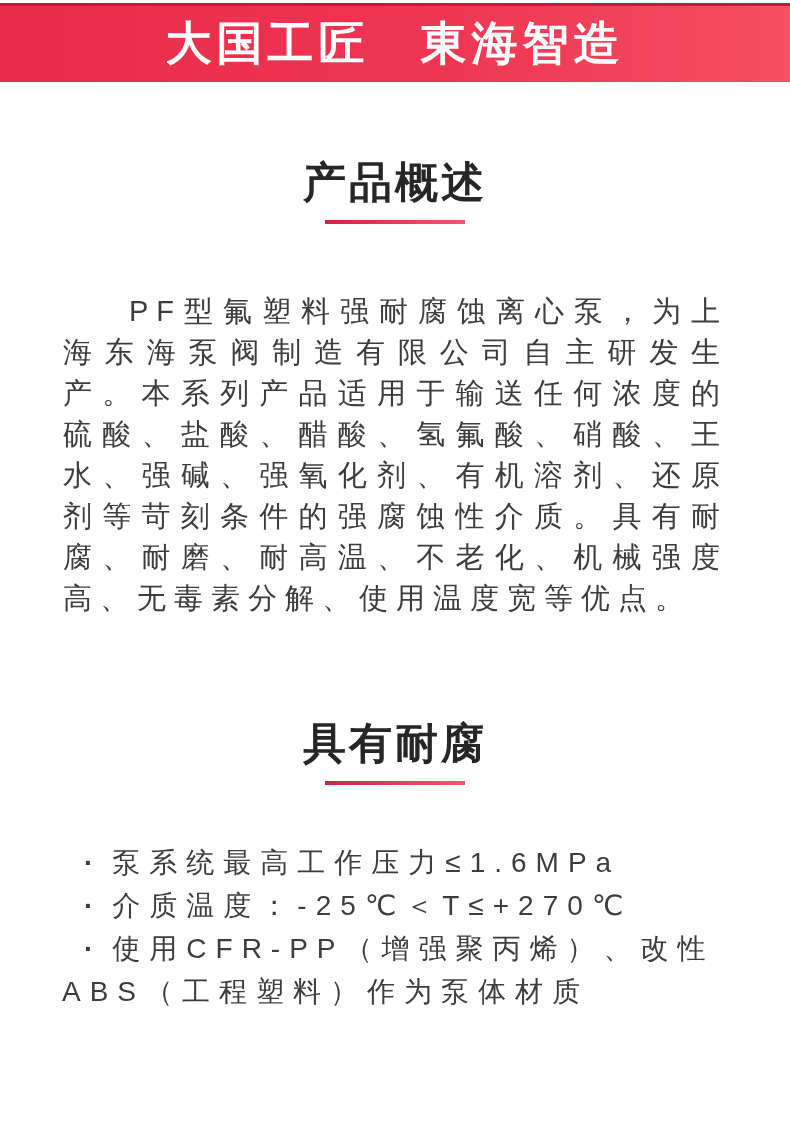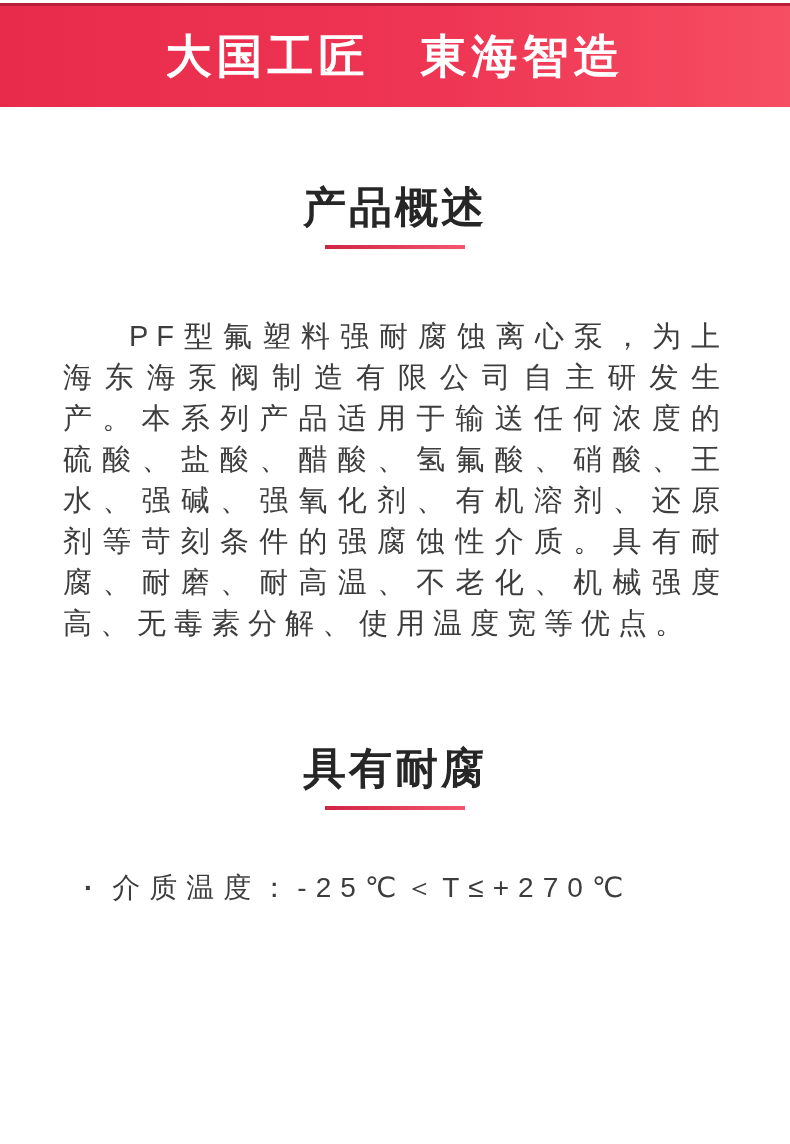--- a/index.html
+++ b/index.html
@@ -8,21 +8,21 @@
     width: 790px;
     height: 1144px;
     margin: 0 auto;
     font-family: "Liberation Sans", "DejaVu Sans", sans-serif;
     overflow: hidden;
   }
 
   
   .banner {
     margin-top: 3px;
-    height: 104px;
+    height: 79px;
     border-top: 3px solid #b8203a;
     background: linear-gradient(90deg, #e92b4b 0%, #ee3553 55%, #f64e62 100%);
     display: flex;
     align-items: center;
     justify-content: center;
   }
   .banner-title {
     color: #ffffff;
     font-size: 46px;
     font-weight: bold;
@@ -92,16 +92,22 @@
   <div class="heading-underline"></div>
   <p class="overview-paragraph">PF型氟塑料强耐腐蚀离心泵，为上海东海泵阀制造有限公司自主研发生产。本系列产品适用于输送任何浓度的硫酸、盐酸、醋酸、氢氟酸、硝酸、王水、强碱、强氧化剂、有机溶剂、还原剂等苛刻条件的强腐蚀性介质。具有耐腐、耐磨、耐高温、不老化、机械强度高、无毒素分解、使用温度宽等优点。</p>
 </div>
 
 <div>
   <h1 class="section-heading heading-conditions">具有耐腐</h1>
   <div class="heading-underline"></div>
 
   <div class="conditions-list">
       <div class="condition-item">
+      <span class="condition-bullet">·</span><span>泵系统最高工作压力≤1.6MPa</span>
+    </div>
+      <div class="condition-item">
       <span class="condition-bullet">·</span><span>介质温度：-25℃＜T≤+270℃</span>
+    </div>
+      <div class="condition-item">
+      <span class="condition-bullet">·</span><span>使用CFR-PP（增强聚丙烯）、改性ABS（工程塑料）作为泵体材质</span>
     </div>
     </div>
 </div>
 
 </body></html>

